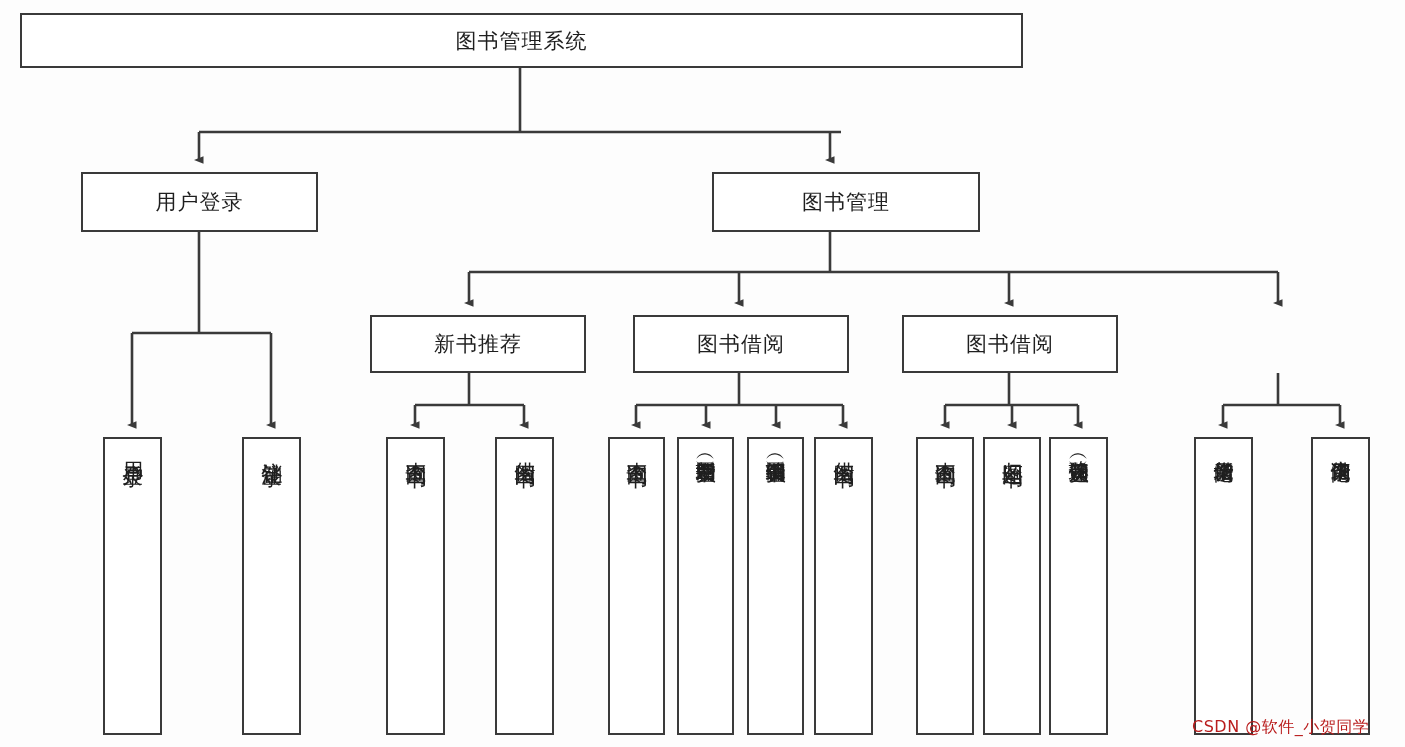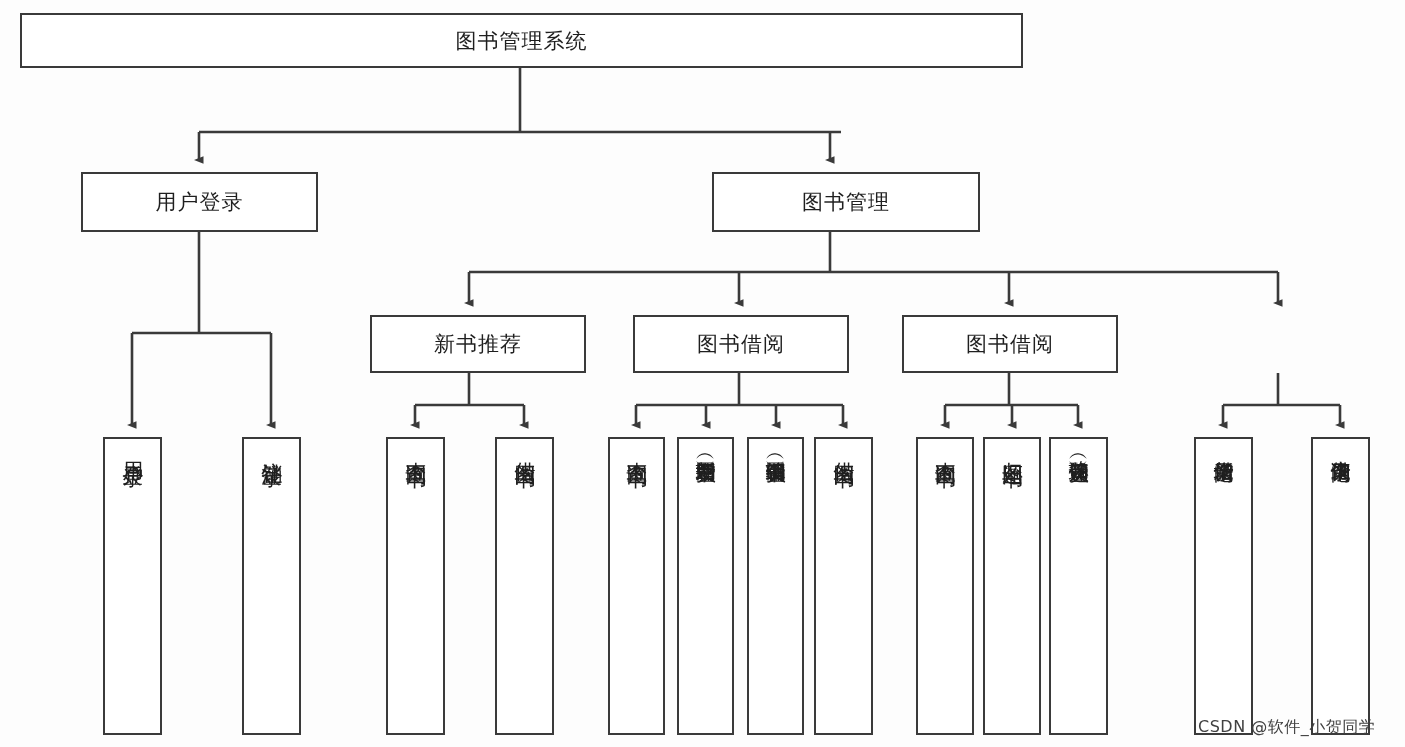--- a/index.html
+++ b/index.html
@@ -57,25 +57,24 @@
     position: absolute;
     left: 0;
     top: 0;
     width: 1405px;
     height: 747px;
     pointer-events: none;
   }
   .watermark {
     position: absolute;
     font-size: 16px;
-    color: #404040;
+    color: #b91c1c;
     letter-spacing: 0.5px;
     white-space: nowrap;
     font-family: "DejaVu Sans", "Liberation Sans", sans-serif;
-    margin-left: 6px;
   }
 </style>
 </head>
 <body>
 
 <div id="canvas">
 
   <svg id="edges" viewBox="0 0 1405 747">
     <defs>
       <marker id="arrow" markerWidth="10" markerHeight="10" refX="4.2" refY="5" orient="auto" markerUnits="userSpaceOnUse">

